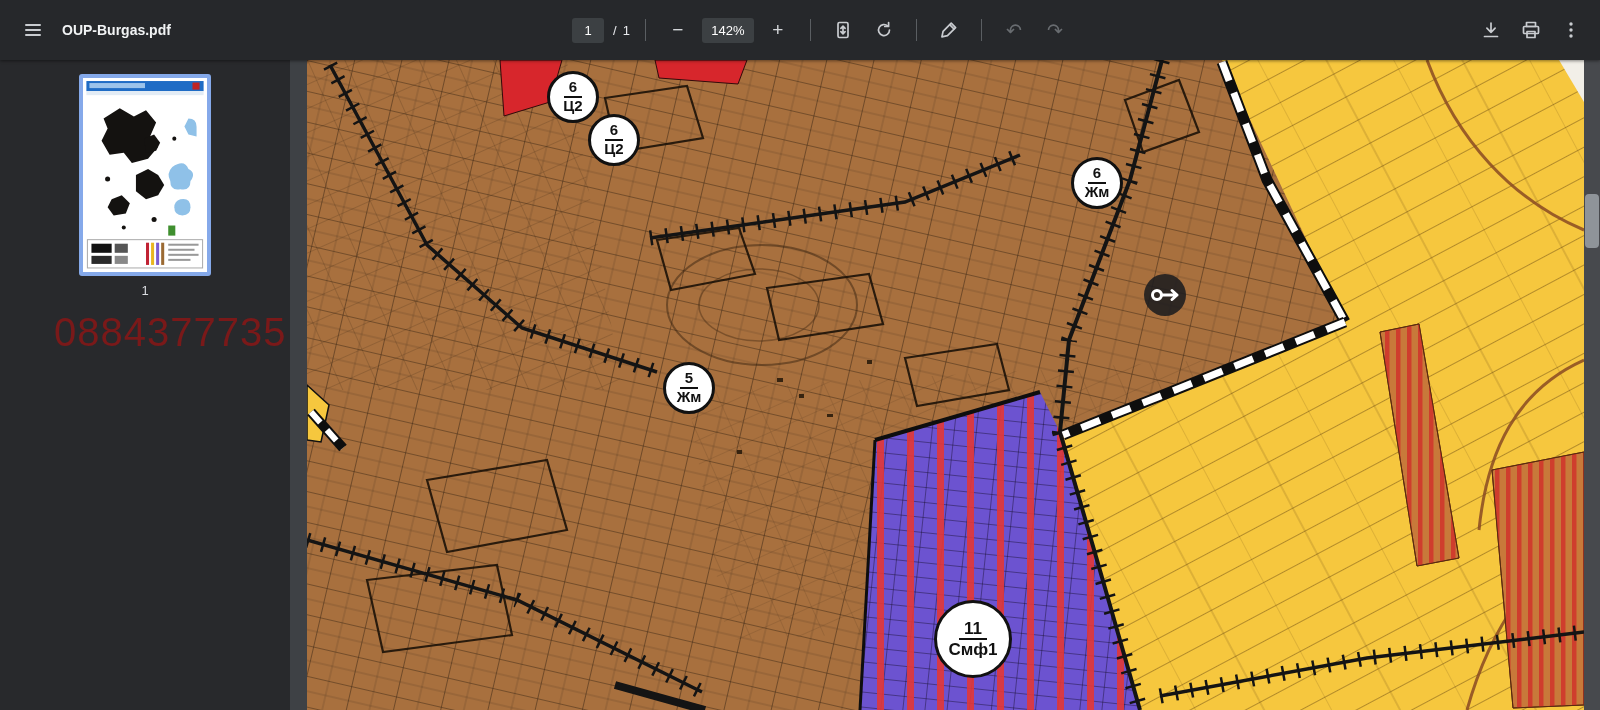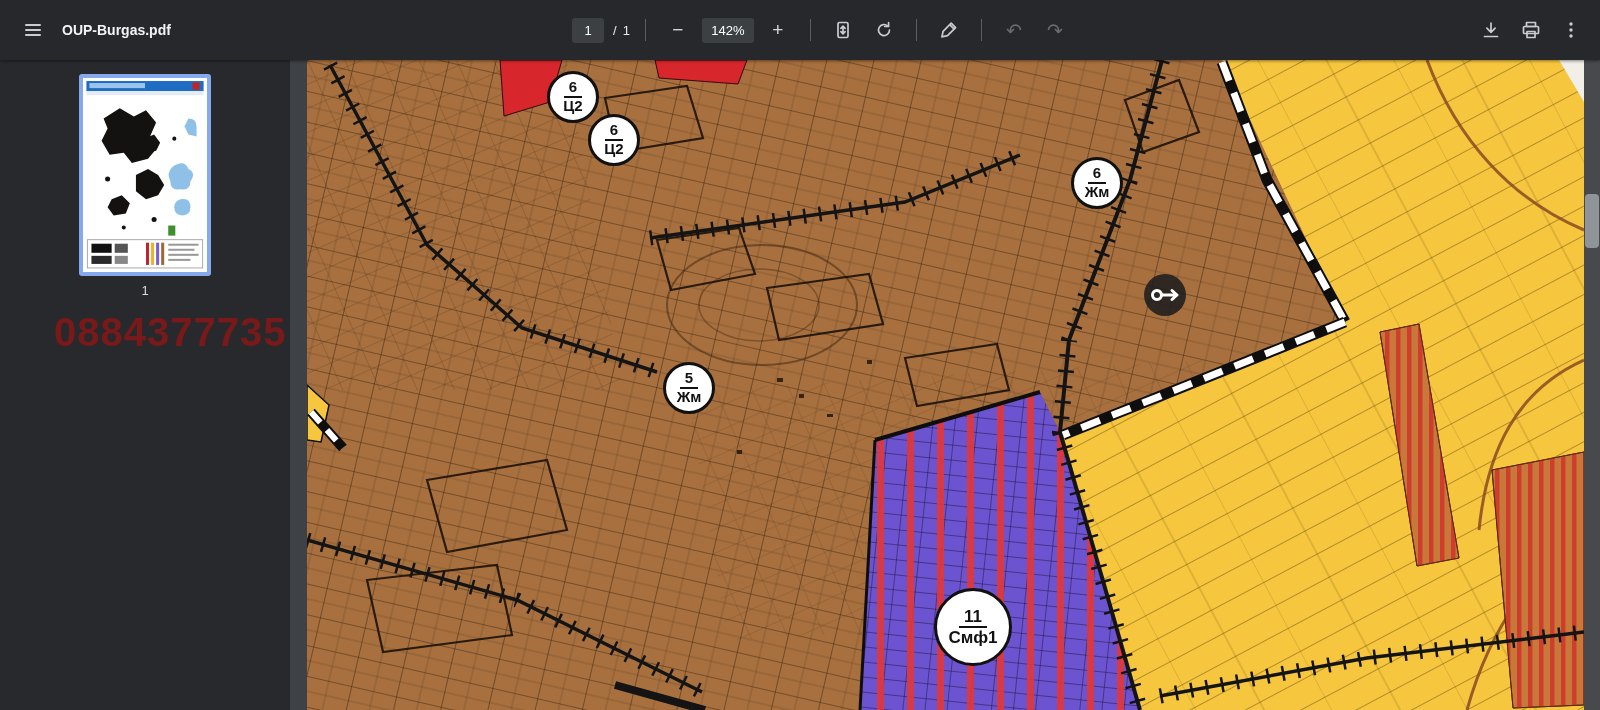--- a/index.html
+++ b/index.html
@@ -39,21 +39,21 @@
   .map-svg{position:absolute;left:0;top:0;width:1277px;height:650px}
 
   
   .badge{position:absolute;width:52px;height:52px;border-radius:50%;background:#fff;border:3px solid #111;
     display:flex;flex-direction:column;align-items:center;justify-content:center;
     font-weight:700;font-size:15px;color:#111;z-index:6;line-height:1.12}
   .badge .badge-top{border-bottom:2.5px solid #111;padding:0 5px}
   .badge.large{width:78px;height:78px;font-size:17px;border-width:3.5px}
 
   
-  .watermark{position:absolute;left:54px;top:250px;font-size:40px;font-weight:700;color:#8c1616;
+  .watermark{position:absolute;left:54px;top:250px;font-size:40px;font-weight:400;color:#8c1616;
     opacity:.82;letter-spacing:1px;z-index:30;pointer-events:none;white-space:nowrap}
 
   
   .vscroll{width:16px;background:#47494d;position:relative;flex-shrink:0}
   .vthumb{position:absolute;left:1px;top:134px;width:14px;height:54px;background:#8f9499;border-radius:4px}
 </style>
 </head>
 <body>
 
 <header class="toolbar">
@@ -303,21 +303,21 @@
       <span class="badge-bottom">Ц2</span>
     </div>
     <div class="badge" style="left:764px;top:97px">
       <span class="badge-top">6</span>
       <span class="badge-bottom">Жм</span>
     </div>
     <div class="badge" style="left:356px;top:302px">
       <span class="badge-top">5</span>
       <span class="badge-bottom">Жм</span>
     </div>
-    <div class="badge large" style="left:627px;top:528px">
+    <div class="badge large" style="left:627px;top:540px">
       <span class="badge-top">11</span>
       <span class="badge-bottom">Смф1</span>
     </div>
   </main>
 
   <div class="vscroll">
     <div class="vthumb"></div>
   </div>
 </div>
 

